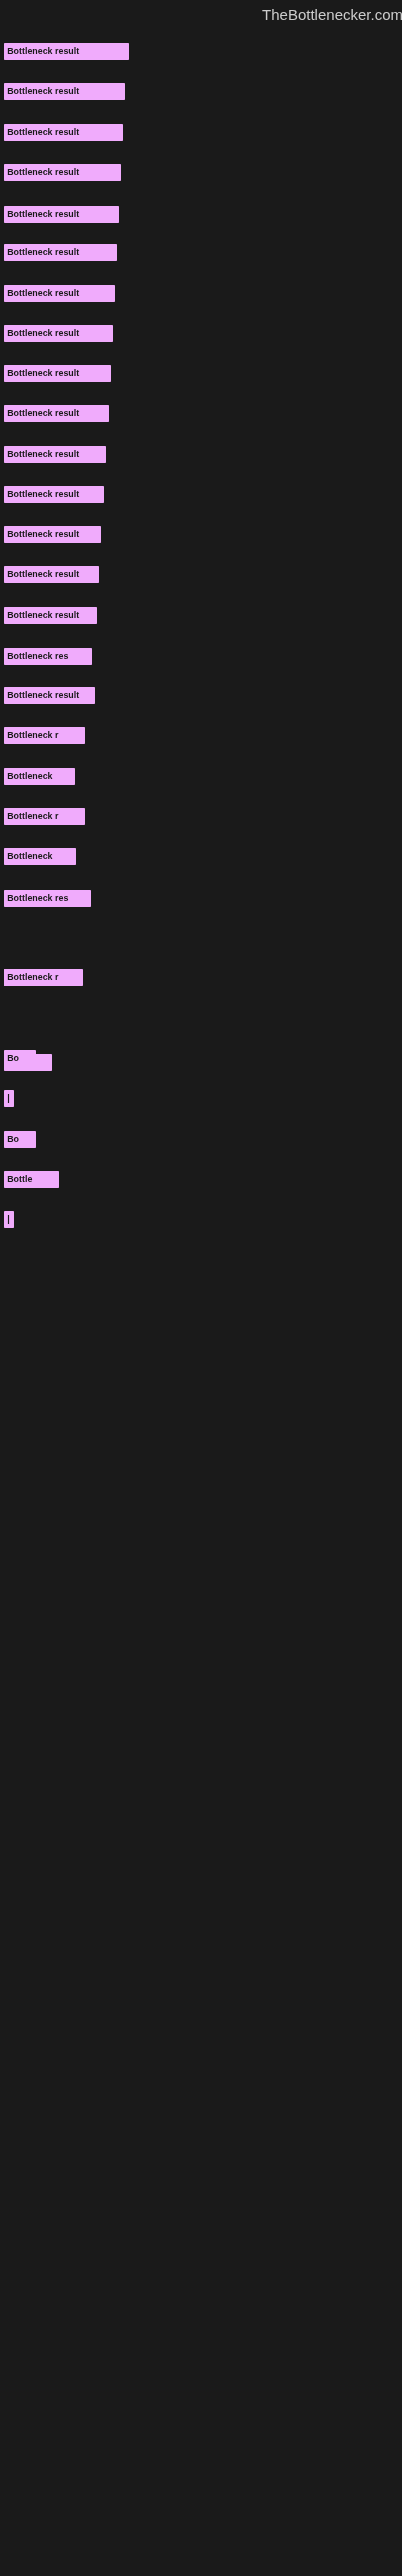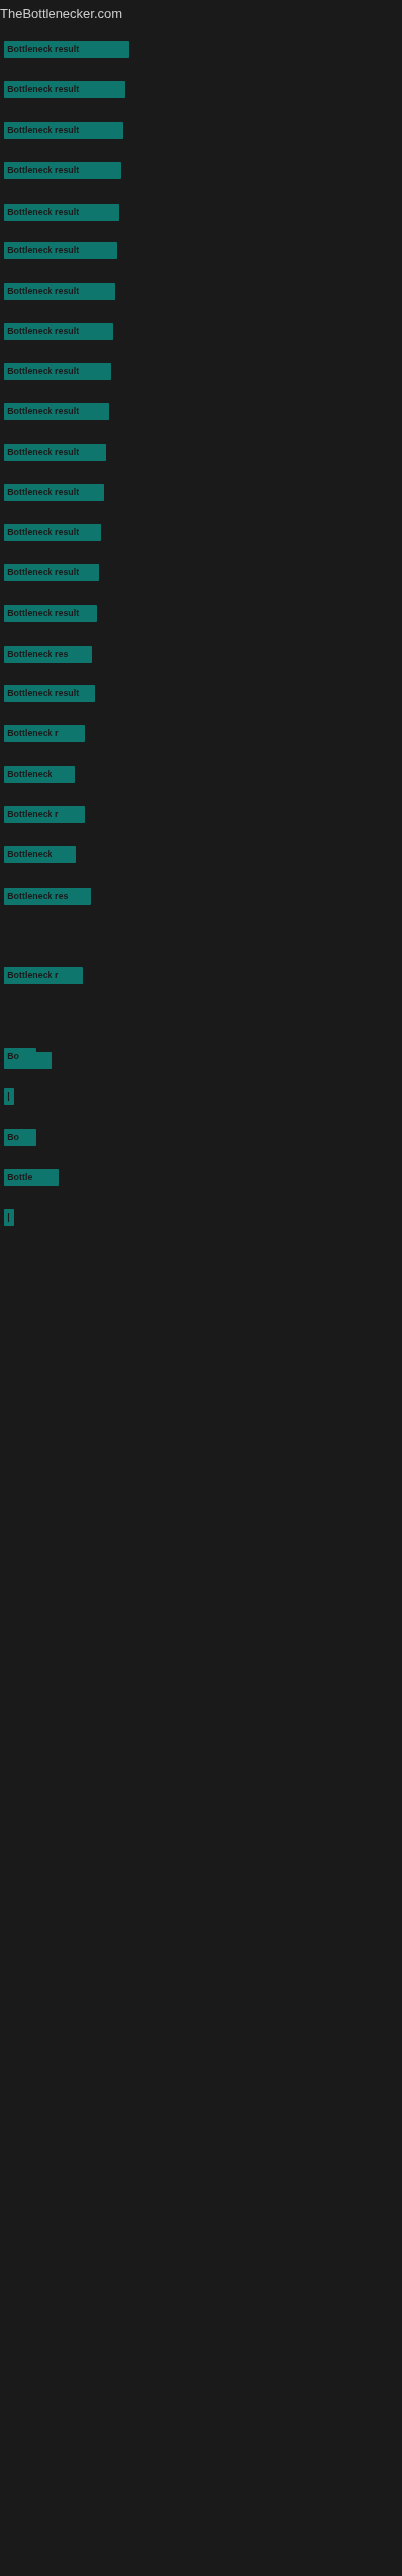--- a/index.html
+++ b/index.html
@@ -13,40 +13,40 @@
       font-family: Arial, sans-serif;
       overflow-x: hidden;
     }
     .page-container {
       width: 403px;
       min-height: 2576px;
       background-color: #1a1a1a;
       position: relative;
     }
     .site-title {
-      text-align: left;
+      text-align: right;
       color: #cccccc;
-      font-size: 13px;
+      font-size: 15px;
       padding: 6.4px 0 3.2px 0;
       font-weight: normal;
     }
     .chart-area {
       position: relative;
       width: 403px;
       height: 2544px;
       padding: 8px 8px 8px 4px;
     }
     .bar-row {
       position: absolute;
       display: flex;
       align-items: center;
       left: 4px;
     }
     .bar {
-      background-color: #0f766e;
+      background-color: #f0abfc;
       height: 17.7px;
       display: flex;
       align-items: center;
       padding-left: 3.2px;
       border-radius: 0.8px;
       overflow: hidden;
       white-space: nowrap;
     }
     .bar-label {
       color: #1a1a1a;

